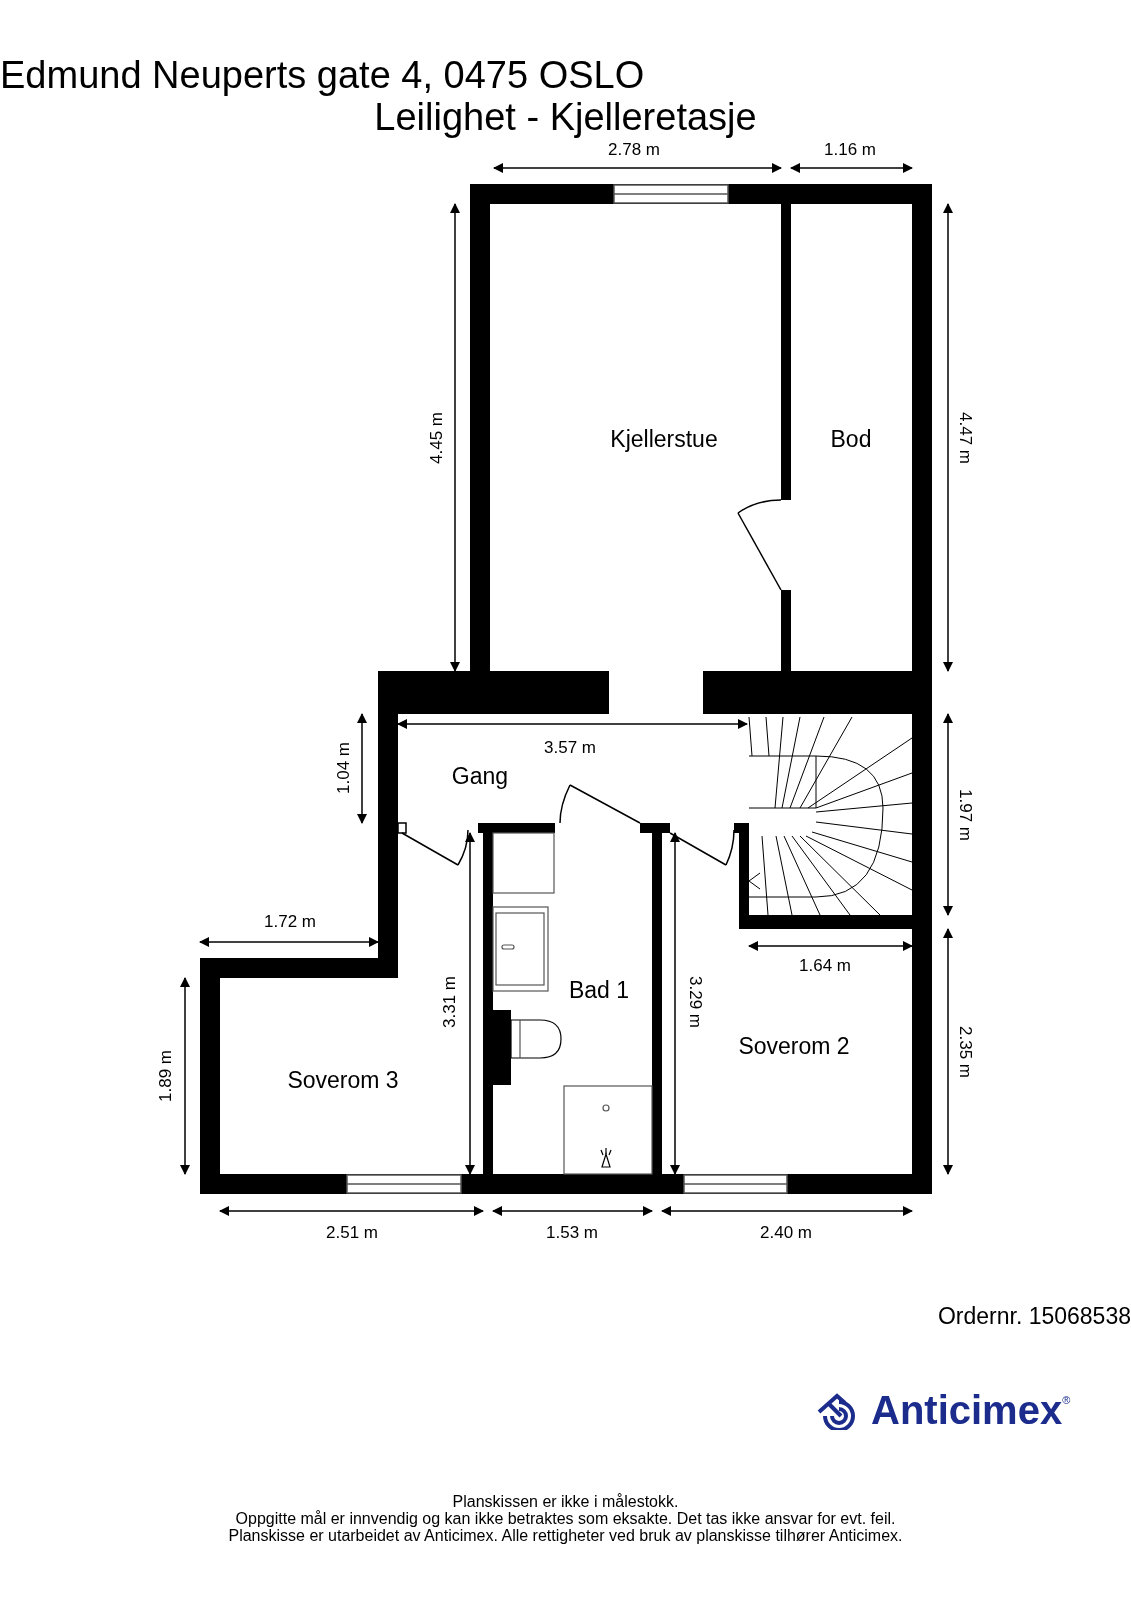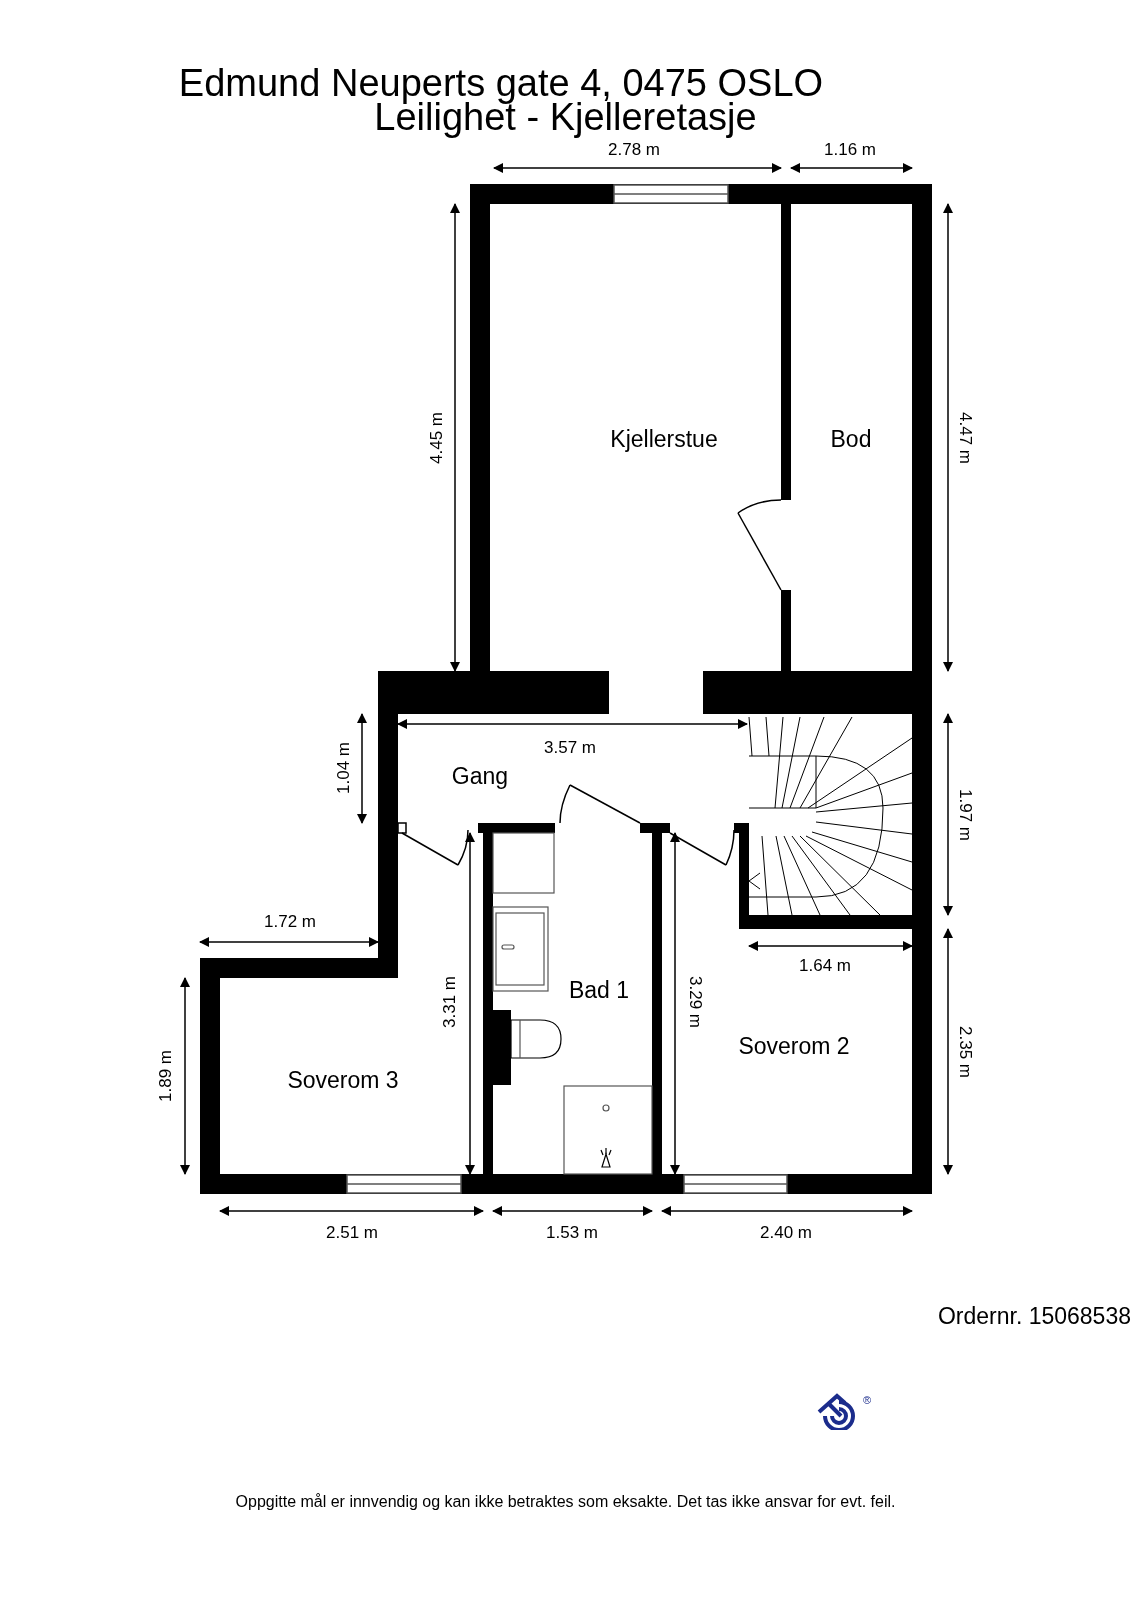--- a/index.html
+++ b/index.html
@@ -1,18 +1,18 @@
 <!DOCTYPE html>
 <html><head>
 <meta charset="utf-8">
 <style>
   html, body { margin:0; padding:0; background:#ffffff; }
   body { width:1131px; height:1600px; position:relative; overflow:hidden;
          font-family:"Liberation Sans", "DejaVu Sans", sans-serif; color:#000; }
-  .title { position:absolute; left:0; width:1002px; text-align:center; top:62px;
+  .title { position:absolute; left:0; width:1002px; top:54px;
            font-size:38px; line-height:42px; }
   .subtitle { position:absolute; left:0; width:1131px; text-align:center; top:100px;
               font-size:38px; line-height:34px; }
   svg.plan { position:absolute; left:0; top:0; }
   .dim { font-size:17px; }
   .room { font-size:23px; }
   .order { position:absolute; left:0; width:1131px; text-align:right; top:1303px;
            font-size:23px; }
   .logo { position:absolute; left:815px; top:1388px; height:44px; display:flex; align-items:center; }
   .logo-text { color:#1b2c8c; font-weight:bold; font-size:40px; letter-spacing:0px; margin-left:8px; }
@@ -180,18 +180,21 @@
 
 <div class="logo">
   <svg width="48" height="40" viewBox="0 0 48 40">
     <g fill="none" stroke="#1b2c8c" stroke-width="4">
       <path d="M4,22 L22,6 L30,13"></path>
       <path d="M10,26 A14,14 0 1 0 24,12"></path>
       <path d="M17,26 A7,7 0 1 0 24,19"></path>
       <line x1="14" y1="14" x2="26" y2="26"></line>
     </g>
   </svg>
+  <span class="logo-text">Anticimex</span>
   <span class="logo-reg">®</span>
 </div>
 
 <div class="footer">
+  <div>Planskissen er ikke i målestokk.</div>
   <div>Oppgitte mål er innvendig og kan ikke betraktes som eksakte. Det tas ikke ansvar for evt. feil.</div>
+  <div>Planskisse er utarbeidet av Anticimex. Alle rettigheter ved bruk av planskisse tilhører Anticimex.</div>
 </div>
 
 </body></html>

